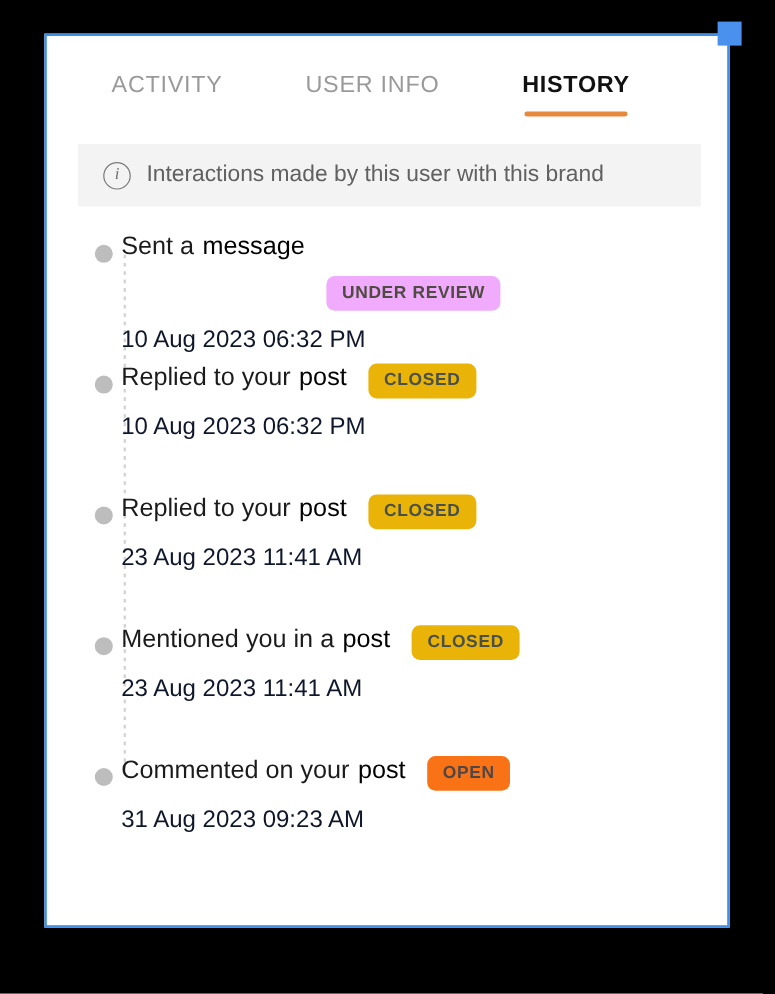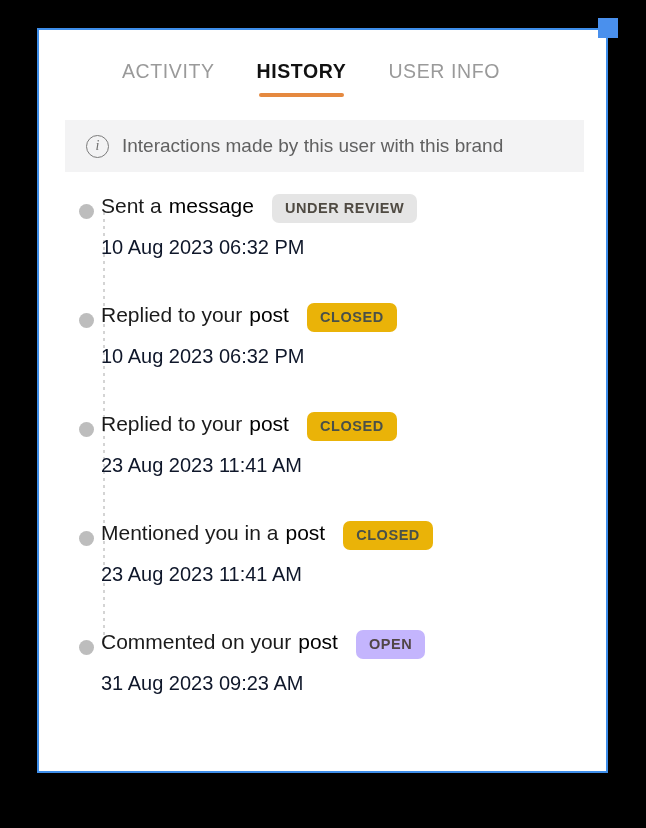--- a/index.html
+++ b/index.html
@@ -34,23 +34,24 @@
     top: 18px;
     width: 20px;
     height: 20px;
     background: #4a90ed;
   }
 
   
   #tabbar {
     position: relative;
     height: 74px;
-    padding: 0 0 0 83px;
+    padding: 0 0 0 54px;
     display: flex;
     align-items: flex-start;
+    gap: 27px;
   }
   .tab {
     position: relative;
     padding: 30px 0 0 0;
     margin-right: 42px;
     font-size: 19.5px;
     letter-spacing: 0.6px;
     color: #9a9a9a;
     font-weight: 400;
     cursor: pointer;
@@ -150,38 +151,38 @@
   .badge {
     margin-left: 18px;
     border-radius: 7px;
     font-size: 14.5px;
     font-weight: 700;
     letter-spacing: 0.55px;
     padding: 7px 13px 7px 13px;
     line-height: 1;
     white-space: nowrap;
   }
-  .badge.under-review { background: #e5e5e5; color: #4f4a42; }
+  .badge.under-review { background: #f0abfc; color: #4f4a42; margin-top: 36px; }
   .badge.closed       { background: #eab308; color: #495049; }
-  .badge.open         { background: #c4b5fd; color: #514646; }
+  .badge.open         { background: #f97316; color: #514646; }
   .evt-time {
     margin-top: 13px;
     font-size: 20px;
     color: #0f172a;
   }
 </style>
 </head>
 <body>
 
 <div id="panel">
 
   <div id="tabbar">
       <div class="tab"><span>ACTIVITY</span></div>
+      <div class="tab"><span>USER INFO</span></div>
       <div class="tab active"><span>HISTORY</span><span class="underline"></span></div>
-      <div class="tab"><span>USER INFO</span></div>
     </div>
 
   <div id="infobar">
     <div id="info-icon">i</div>
     <div id="infobar-text">Interactions made by this user with this brand</div>
   </div>
 
   <div id="timeline">
     <div id="timeline-line"></div>
   <div class="event">

